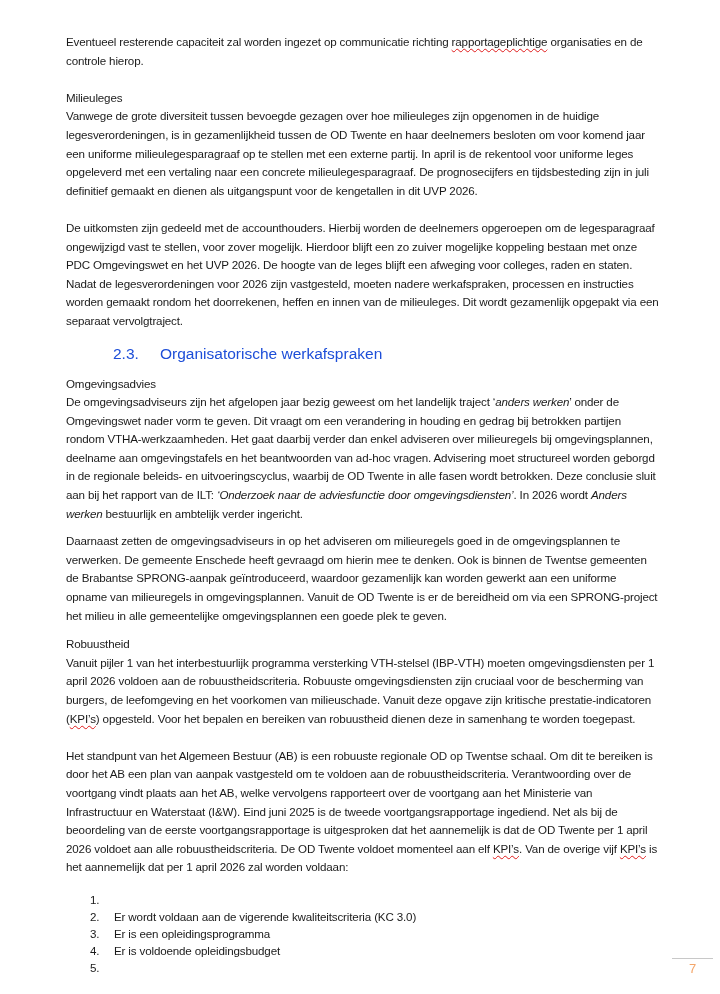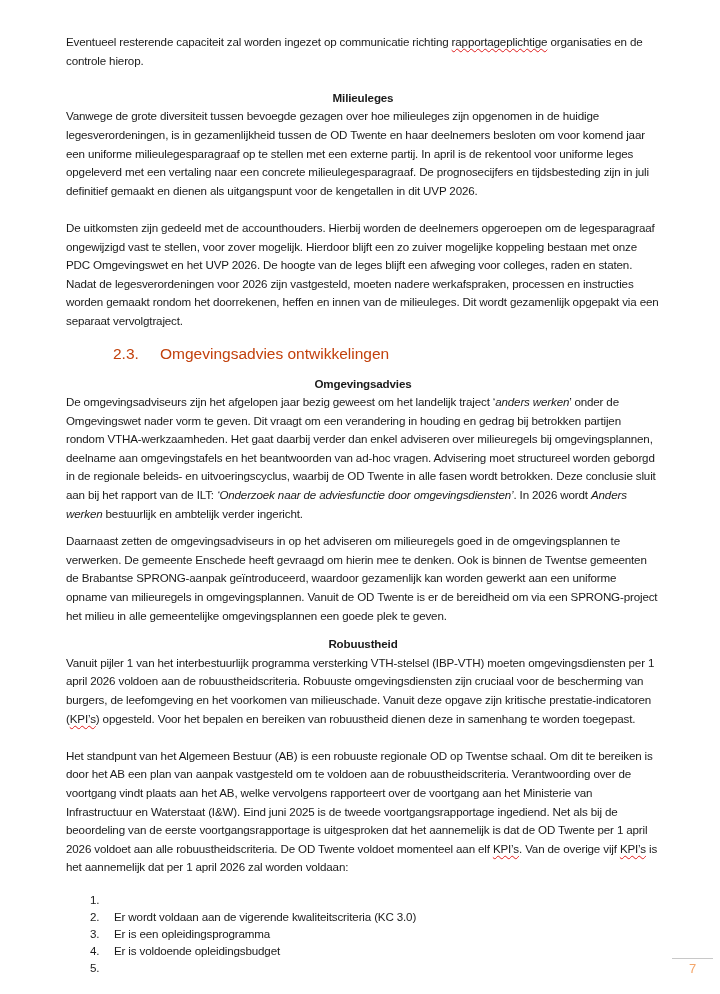--- a/index.html
+++ b/index.html
@@ -27,29 +27,28 @@
     p {
       margin: 0;
     }
     .para-gap {
       margin-top: 18.6px;
     }
     .para-gap-small {
       margin-top: 9px;
     }
     .subheading {
-      font-weight: bold;
+      font-weight: normal;
       margin-top: 18.6px;
-      text-align: center;
     }
     .subheading.tight {
       margin-top: 10px;
     }
     .section-heading {
-      color: #c2410c;
+      color: #1d4ed8;
       font-size: 15.5px;
       line-height: 22px;
       margin-top: 12px;
       margin-left: 47px;
       letter-spacing: 0;
       display: flex;
     }
     .section-heading .num {
       width: 47px;
       display: inline-block;
@@ -98,21 +97,21 @@
 <div class="page">
 
   <p><span>Eventueel resterende capaciteit zal worden ingezet op communicatie richting </span><span class="spell">rapportageplichtige</span><span> organisaties en de controle hierop.</span></p>
 
   <p class="subheading">Milieuleges</p>
   <p>Vanwege de grote diversiteit tussen bevoegde gezagen over hoe milieuleges zijn opgenomen in de huidige legesverordeningen, is in gezamenlijkheid tussen de OD Twente en haar deelnemers besloten om voor komend jaar een uniforme milieulegesparagraaf op te stellen met een externe partij. In april is de rekentool voor uniforme leges opgeleverd met een vertaling naar een concrete milieulegesparagraaf. De prognosecijfers en tijdsbesteding zijn in juli definitief gemaakt en dienen als uitgangspunt voor de kengetallen in dit UVP 2026.</p>
   <p class="para-gap">De uitkomsten zijn gedeeld met de accounthouders. Hierbij worden de deelnemers opgeroepen om de legesparagraaf ongewijzigd vast te stellen, voor zover mogelijk. Hierdoor blijft een zo zuiver mogelijke koppeling bestaan met onze PDC Omgevingswet en het UVP 2026. De hoogte van de leges blijft een afweging voor colleges, raden en staten. Nadat de legesverordeningen voor 2026 zijn vastgesteld, moeten nadere werkafspraken, processen en instructies worden gemaakt rondom het doorrekenen, heffen en innen van de milieuleges. Dit wordt gezamenlijk opgepakt via een separaat vervolgtraject.</p>
 
   <div class="section-heading">
     <span class="num">2.3.</span>
-    <span>Omgevingsadvies ontwikkelingen</span>
+    <span>Organisatorische werkafspraken</span>
   </div>
 
   <p class="subheading tight">Omgevingsadvies</p>
   <p><span>De omgevingsadviseurs zijn het afgelopen jaar bezig geweest om het landelijk traject ‘</span><em>anders werken</em><span>’ onder de Omgevingswet nader vorm te geven. Dit vraagt om een verandering in houding en gedrag bij betrokken partijen rondom VTHA-werkzaamheden. Het gaat daarbij verder dan enkel adviseren over milieuregels bij omgevingsplannen, deelname aan omgevingstafels en het beantwoorden van ad-hoc vragen. Advisering moet structureel worden geborgd in de regionale beleids- en uitvoeringscyclus, waarbij de OD Twente in alle fasen wordt betrokken. Deze conclusie sluit aan bij het rapport van de ILT: </span><em>‘Onderzoek naar de adviesfunctie door omgevingsdiensten’</em><span>. In 2026 wordt </span><em>Anders werken</em><span> bestuurlijk en ambtelijk verder ingericht.</span></p>
   <p class="para-gap-small">Daarnaast zetten de omgevingsadviseurs in op het adviseren om milieuregels goed in de omgevingsplannen te verwerken. De gemeente Enschede heeft gevraagd om hierin mee te denken. Ook is binnen de Twentse gemeenten de Brabantse SPRONG-aanpak geïntroduceerd, waardoor gezamenlijk kan worden gewerkt aan een uniforme opname van milieuregels in omgevingsplannen. Vanuit de OD Twente is er de bereidheid om via een SPRONG-project het milieu in alle gemeentelijke omgevingsplannen een goede plek te geven.</p>
 
   <p class="subheading tight">Robuustheid</p>
   <p><span>Vanuit pijler 1 van het interbestuurlijk programma versterking VTH-stelsel (IBP-VTH) moeten omgevingsdiensten per 1 april 2026 voldoen aan de robuustheidscriteria. Robuuste omgevingsdiensten zijn cruciaal voor de bescherming van burgers, de leefomgeving en het voorkomen van milieuschade. Vanuit deze opgave zijn kritische prestatie-indicatoren (</span><span class="spell">KPI’s</span><span>) opgesteld. Voor het bepalen en bereiken van robuustheid dienen deze in samenhang te worden toegepast.</span></p>
   <p class="para-gap"><span>Het standpunt van het Algemeen Bestuur (AB) is een robuuste regionale OD op Twentse schaal. Om dit te bereiken is door het AB een plan van aanpak vastgesteld om te voldoen aan de robuustheidscriteria. Verantwoording over de voortgang vindt plaats aan het AB, welke vervolgens rapporteert over de voortgang aan het Ministerie van Infrastructuur en Waterstaat (I&amp;W). Eind juni 2025 is de tweede voortgangsrapportage ingediend. Net als bij de beoordeling van de eerste voortgangsrapportage is uitgesproken dat het aannemelijk is dat de OD Twente per 1 april 2026 voldoet aan alle robuustheidscriteria. De OD Twente voldoet momenteel aan elf </span><span class="spell">KPI’s</span><span>. Van de overige vijf </span><span class="spell">KPI’s</span><span> is het aannemelijk dat per 1 april 2026 zal worden voldaan:</span></p>
 

